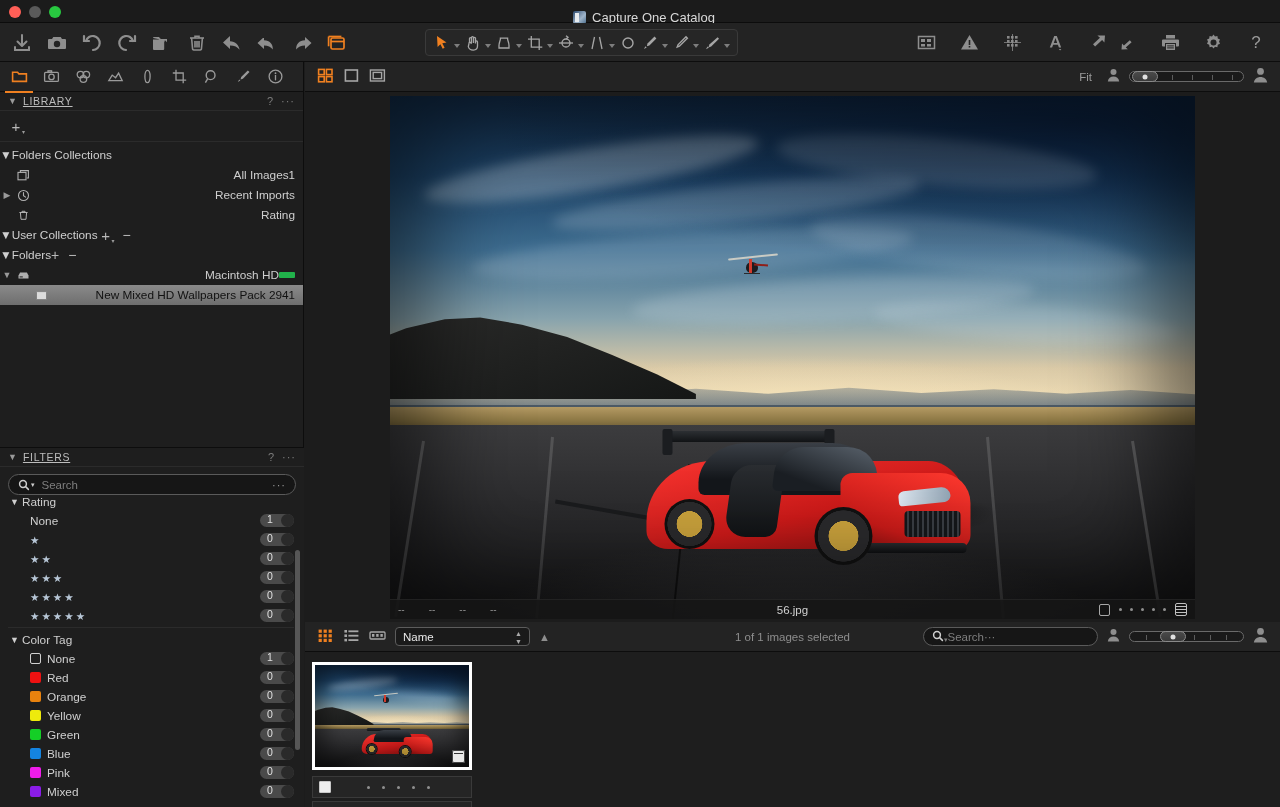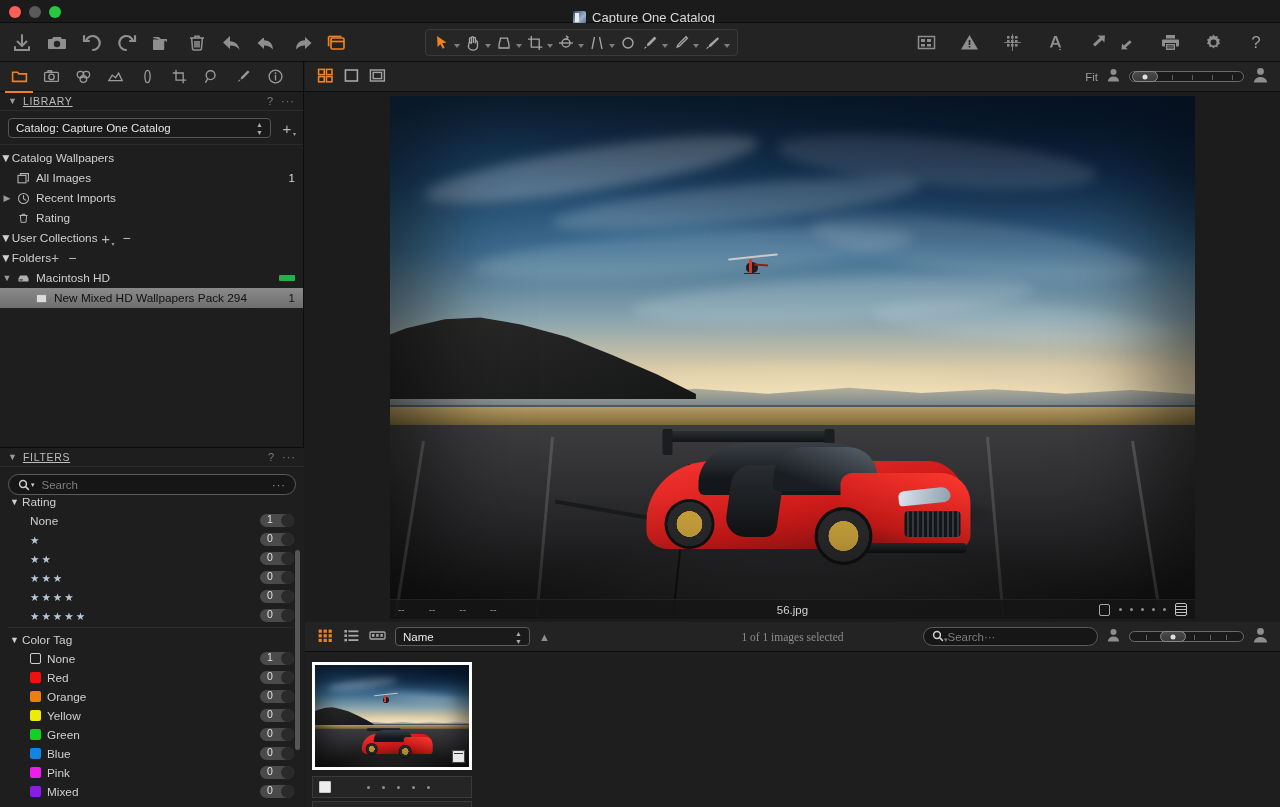--- a/index.html
+++ b/index.html
@@ -66,21 +66,21 @@
   .plus-btn .mini { position:absolute; right:-1px; bottom:0px; font-size:6px; color:#9a9a9a;}
 
   .tree { padding-top:3px; }
   .tree-row { height:20px; display:flex; align-items:center; font-size:11.8px; color:#cfcfcf;
     padding-right:8px; position:relative; }
   .tree-row.sel { background:linear-gradient(#8a8a8a,#6e6e6e); color:#111; }
   .tree-row .tw { width:14px; text-align:center; color:#9a9a9a; font-size:9px; flex:none; }
   .tree-row .ic { width:18px; display:flex; align-items:center; justify-content:center;
     color:#b0b0b0; flex:none; }
   .tree-row.sel .ic { color:#333; }
-  .tree-row .lbl { flex:1; padding-left:4px; white-space:nowrap; overflow:hidden; text-overflow:ellipsis;}
+  .tree-row .lbl { flex:1; padding-left:4px; white-space:nowrap; overflow:hidden; text-overflow:ellipsis;text-align:right;}
   .tree-row .cnt { font-size:11.5px; color:#d8d8d8; }
   .tree-row.sel .cnt { color:#111; }
   .grp-row { height:20px; display:flex; align-items:center; font-size:11.8px; color:#cfcfcf; padding-right:8px;}
   .grp-row .acts { display:flex; gap:9px; color:#b9b9b9; font-size:14px; align-items:center; }
   .greenbar { width:16px; height:6px; background:#21b24b; border-radius:1px; }
 
   .divider { height:1px; background:#2b2b2b; margin:0; }
 
   
   .filters { position:absolute; left:0; top:385px; width:304px; bottom:0; background:#1e1e1e;
@@ -106,21 +106,21 @@
   .stars { color:#b7c6d6; font-size:10.5px; letter-spacing:2px; }
   .fscroll { position:absolute; right:4px; top:58px; width:5px; height:200px; border-radius:3px;
     background:#565656; }
 
   
   .viewer { position:absolute; left:305px; top:62px; right:0; height:560px; background:#1c1c1c; }
   .v-toolbar { height:30px; background:#232323; border-bottom:1px solid #0d0d0d;
     display:flex; align-items:center; padding:0 12px; }
   .v-modes { display:flex; gap:9px; align-items:center; }
   .v-right { margin-left:auto; display:flex; align-items:center; gap:9px; }
-  .fitlbl { font-size:11.5px; color:#9a9a9a; margin-right:0; }
+  .fitlbl { font-size:11.5px; color:#9a9a9a; margin-right:6px; }
   .slider { width:115px; height:11px; border:1px solid #6a6a6a; border-radius:6px; background:#1a1a1a;
     position:relative; display:flex; align-items:center; }
   .slider .knob { position:absolute; width:26px; height:11px; border-radius:6px;
     background:linear-gradient(#4a4a4a,#3a3a3a); border:1px solid #8a8a8a; top:-1px; }
   .slider .knob::after { content:""; position:absolute; left:50%; top:50%; transform:translate(-50%,-50%);
     width:5px; height:5px; border-radius:50%; background:#e0e0e0; }
   .slider .tick { position:absolute; width:1px; height:5px; background:#5d5d5d; top:3px; }
   .person { color:#8e8e8e; }
 
   .imgwrap { position:absolute; left:0; top:31px; right:0; bottom:0; display:flex;
@@ -205,21 +205,21 @@
     background-size:100% 3px; background-repeat:repeat; }
 
   
   .browser { position:absolute; left:305px; top:622px; right:0; bottom:0; background:#1e1e1e; }
   .b-toolbar { height:30px; background:#232323; border-bottom:1px solid #0d0d0d;
     display:flex; align-items:center; padding:0 12px; gap:9px; }
   .sortsel { width:135px; height:19px; border:1px solid #5c5c5c; border-radius:4px; background:#1a1a1a;
     display:flex; align-items:center; padding:0 7px; font-size:11.5px; color:#e8e8e8; position:relative; }
   .sortarrow { color:#8e8e8e; font-size:11px; }
   .selstatus { position:absolute; left:0; width:100%; text-align:center; font-size:11.5px; color:#8d8d8d;
-    pointer-events:none;font-family:Liberation Serif, serif; }
+    pointer-events:none; }
   .b-right { margin-left:auto; display:flex; align-items:center; gap:9px; z-index:2; }
   .b-search { width:175px; height:19px; border:1px solid #5a5a5a; border-radius:10px; background:#161616;
     display:flex; align-items:center; padding:0 8px; font-size:11.5px; color:#7e7e7e; }
 
   .filmstrip { position:absolute; left:0; top:31px; right:0; bottom:0; padding:9px 0 0 7px; }
   .thumb-cell { width:160px; }
   .thumb { width:160px; height:108px; border:3px solid #ffffff; background:#0b0f13;
     position:relative; overflow:hidden; }
   .thumb .menuic { position:absolute; right:4px; bottom:4px; width:13px; height:13px;
     background:#e9e9e9; border-radius:2px;
@@ -510,36 +510,29 @@
 
   <div class="section-hdr">
     <span class="chev">▼</span>
     <span class="ttl">LIBRARY</span>
     <span class="spacer"></span>
     <span class="q">?</span>
     <span class="dots">···</span>
   </div>
 
   <div class="catalog-row">
-    <div class="catalog-sel">
-      <span>Catalog: Capture One Catalog</span>
-      <span class="stepper">
-          <i>▲</i>
-          <i>▼</i>
-        </span>
-    </div>
     <div class="plus-btn">+<span class="mini">▾</span></div>
   </div>
 
   <div class="divider"></div>
 
   <div class="tree">
     <div class="grp-row">
       <span class="tw">▼</span>
-      <span class="lbl">Catalog Wallpapers</span>
+      <span class="lbl">Folders Collections</span>
     </div>
     <div class="tree-row">
       <span class="tw"></span>
       <span class="ic">
           <svg width="13" height="13" viewBox="0 0 13 13" fill="none" stroke="currentColor" stroke-width="1.1">
             <rect x="1" y="3.4" width="8" height="7.4"></rect>
             <path d="M3.4 3.4V1.6h8v7.4h-1.6"></path>
           </svg>
         </span>
       <span class="lbl">All Images</span>

